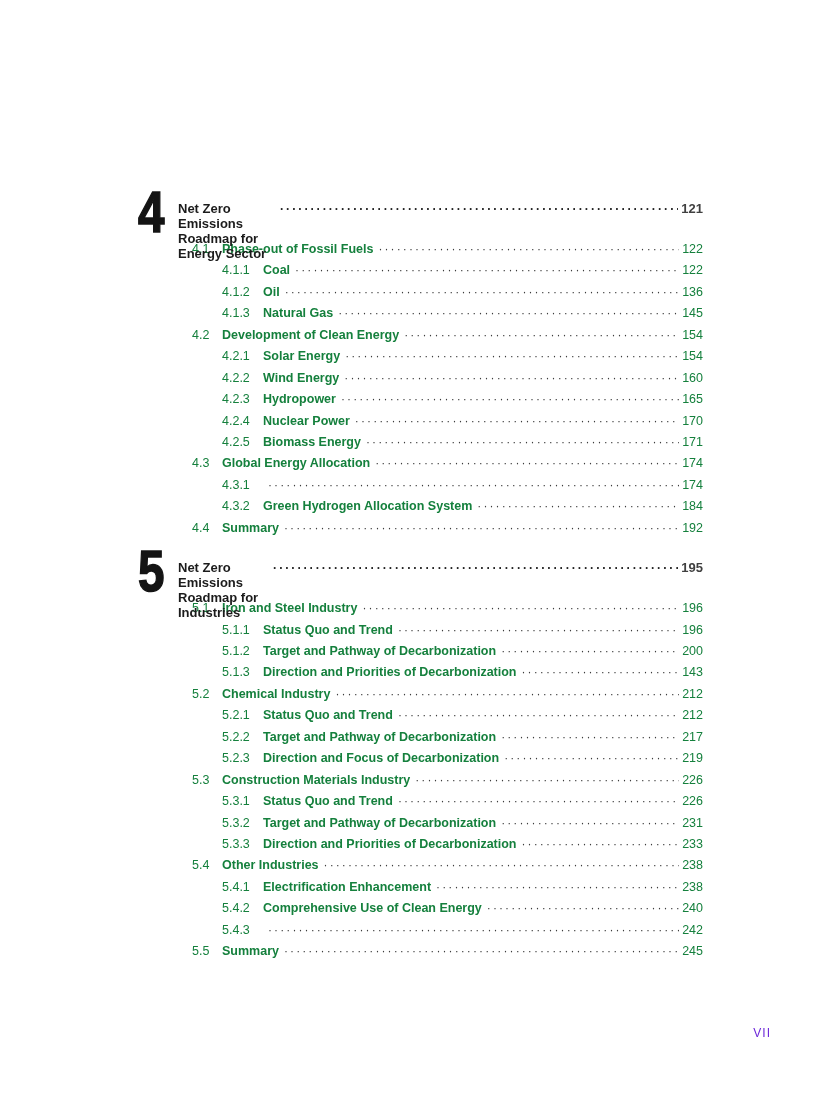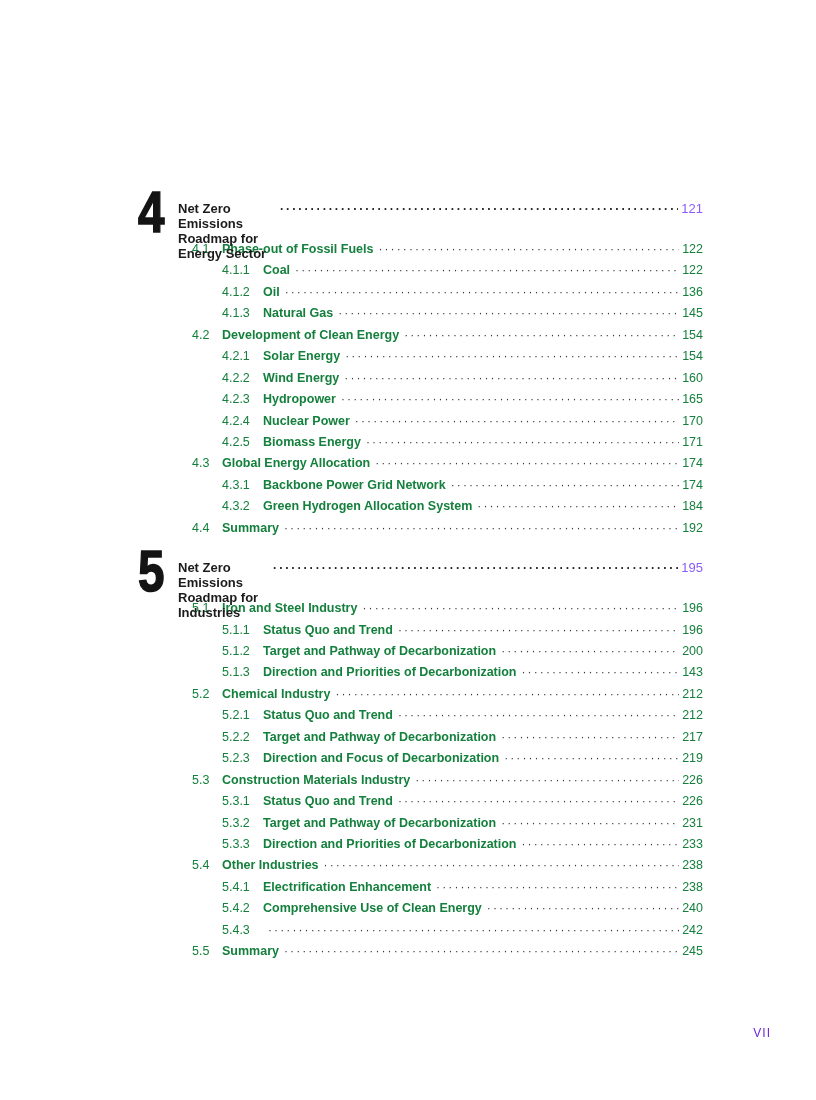--- a/index.html
+++ b/index.html
@@ -76,21 +76,21 @@
   }
   .leader::after {
     content: "········································································································································································································";
     font-size: 12px;
     letter-spacing: 2.1px;
     color: #3d3d3d;
   }
   .chapter-title-row .leader::after { color: #222222; }
 
   .page-num { flex: none; }
-  .chapter-title-row .page-num { font-weight: 400; color: #8b5cf6; }
+  .chapter-title-row .page-num { font-weight: 700; color: #404040; }
 
   .folio {
     position: absolute;
     right: 45px;
     top: 1026px;
     font-size: 12px;
     letter-spacing: 1px;
     color: #6d28d9;
   }
 </style>
@@ -181,21 +181,20 @@
 
   <div class="entry level-1">
     <span class="entry-num">4.3</span>
     <span class="entry-label">Global Energy Allocation</span>
     <span class="leader"></span>
     <span class="page-num">174</span>
   </div>
 
   <div class="entry level-2">
     <span class="entry-num">4.3.1</span>
-    <span class="entry-label">Backbone Power Grid Network</span>
     <span class="leader"></span>
     <span class="page-num">174</span>
   </div>
 
   <div class="entry level-2">
     <span class="entry-num">4.3.2</span>
     <span class="entry-label">Green Hydrogen Allocation System</span>
     <span class="leader"></span>
     <span class="page-num">184</span>
   </div>

